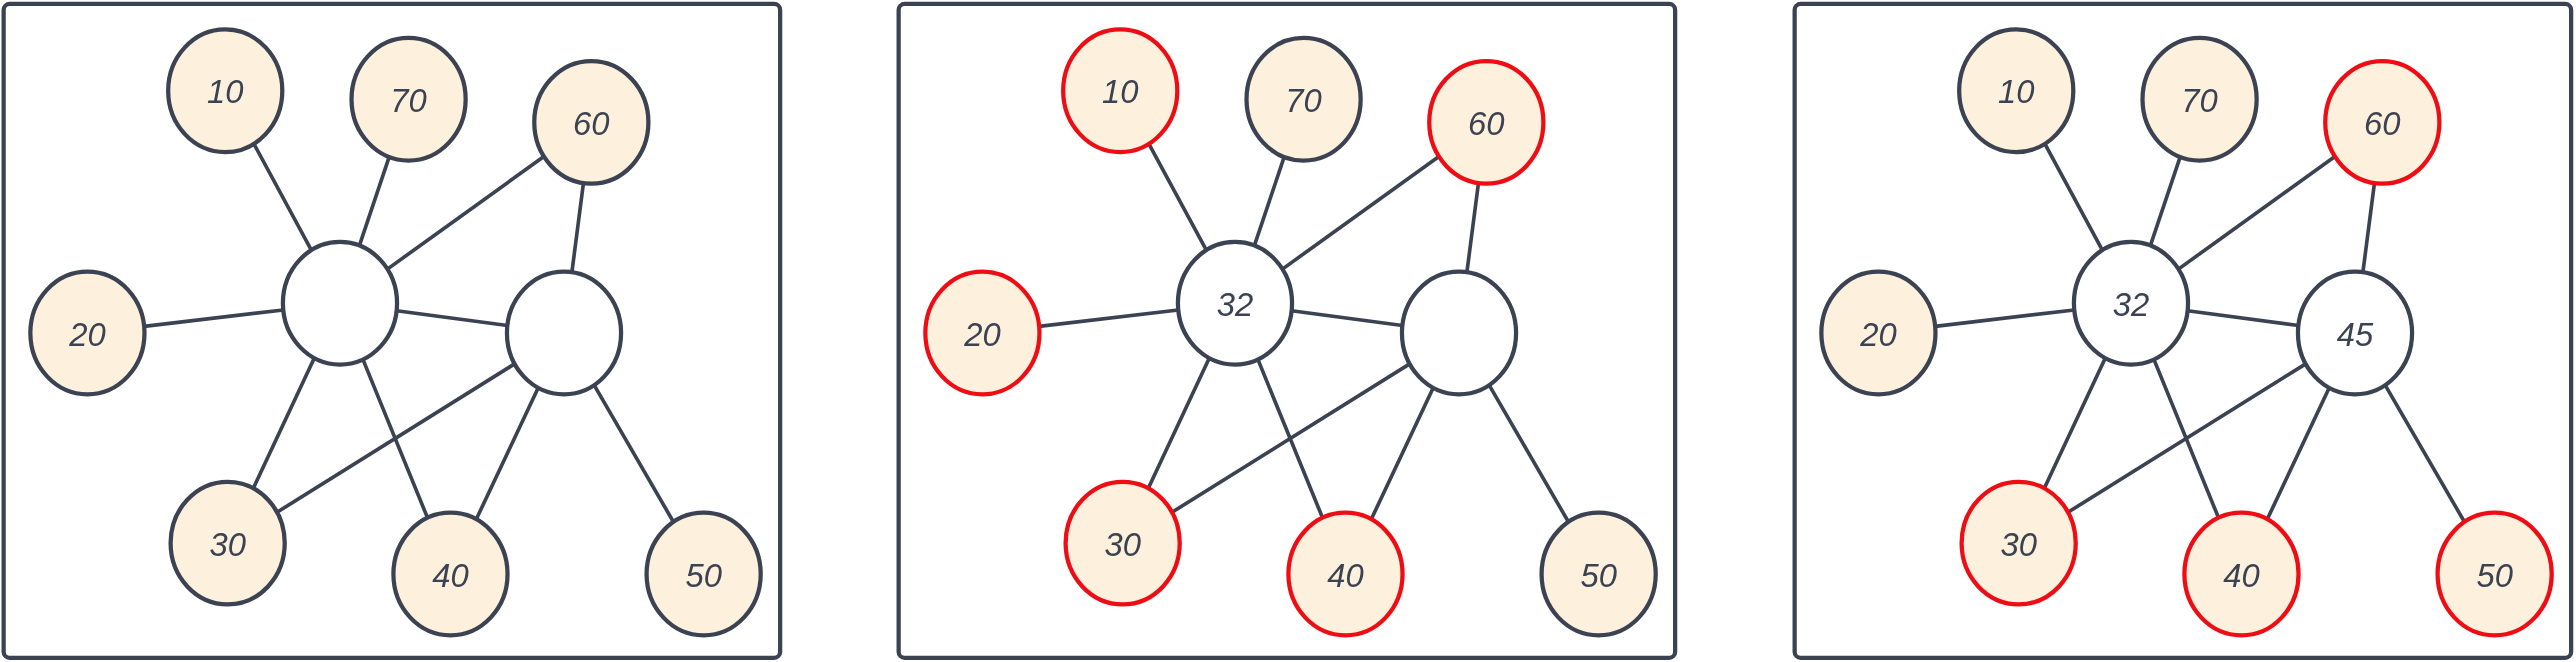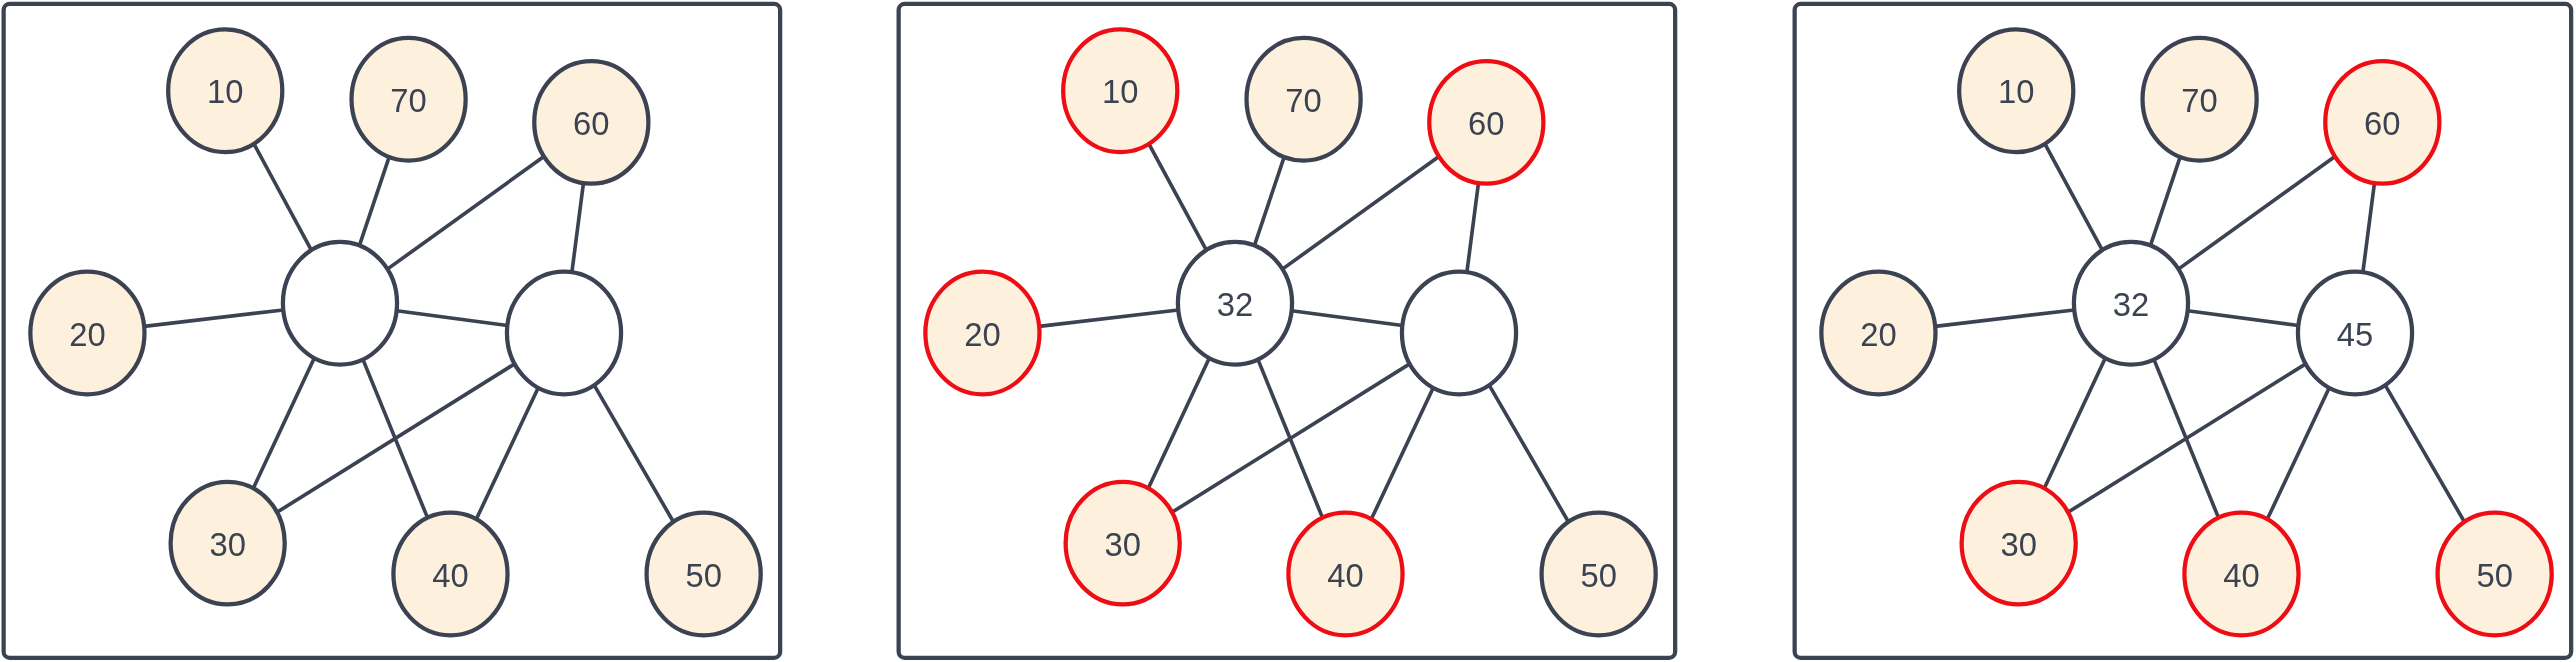--- a/index.html
+++ b/index.html
@@ -1,19 +1,19 @@
 <!DOCTYPE html>
 <html style="font-size:9.7px"><head>
 <meta charset="utf-8">
 <style>
   html,body{margin:0;padding:0;background:#ffffff;}
   body{width:2576px;height:663px;font-family:"Liberation Sans",sans-serif;}
   #stage{position:relative;width:2576px;height:663px;overflow:hidden;background:#ffffff;}
   svg.panel-svg{display:block;}
-  .panel{position:absolute;top:0;}
+  .panel{position:absolute;top:0;font-style:italic;}
   .panel-frame{fill:#ffffff;stroke:#3b4252;stroke-width:7;}
   .edge{stroke:#3b4252;stroke-width:6;fill:none;stroke-linecap:round;}
   .node-ell{stroke-width:7;}
   .node-leaf{fill:#fdf0dc;}
   .node-hub{fill:#ffffff;}
   .stroke-normal{stroke:#3b4252;}
   .stroke-highlight{stroke:#ee0d14;}
   .node-label{font-family:"Liberation Sans",sans-serif;font-size:54px;fill:#3b4252;text-anchor:middle;dominant-baseline:central;}
 </style>
 </head>

